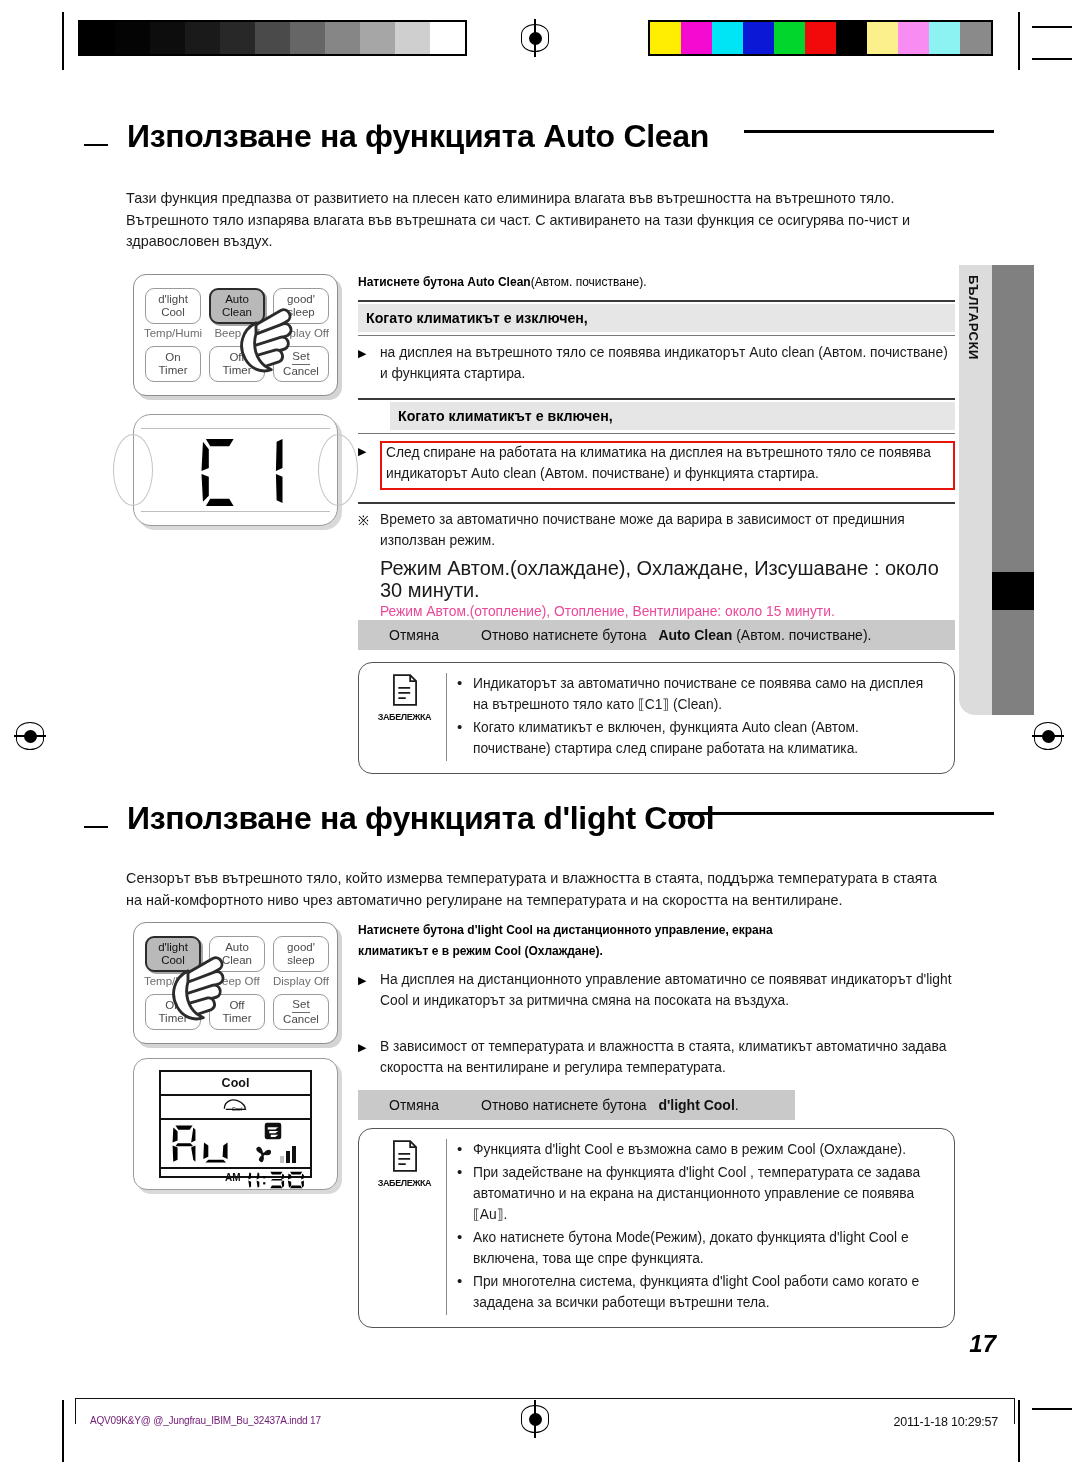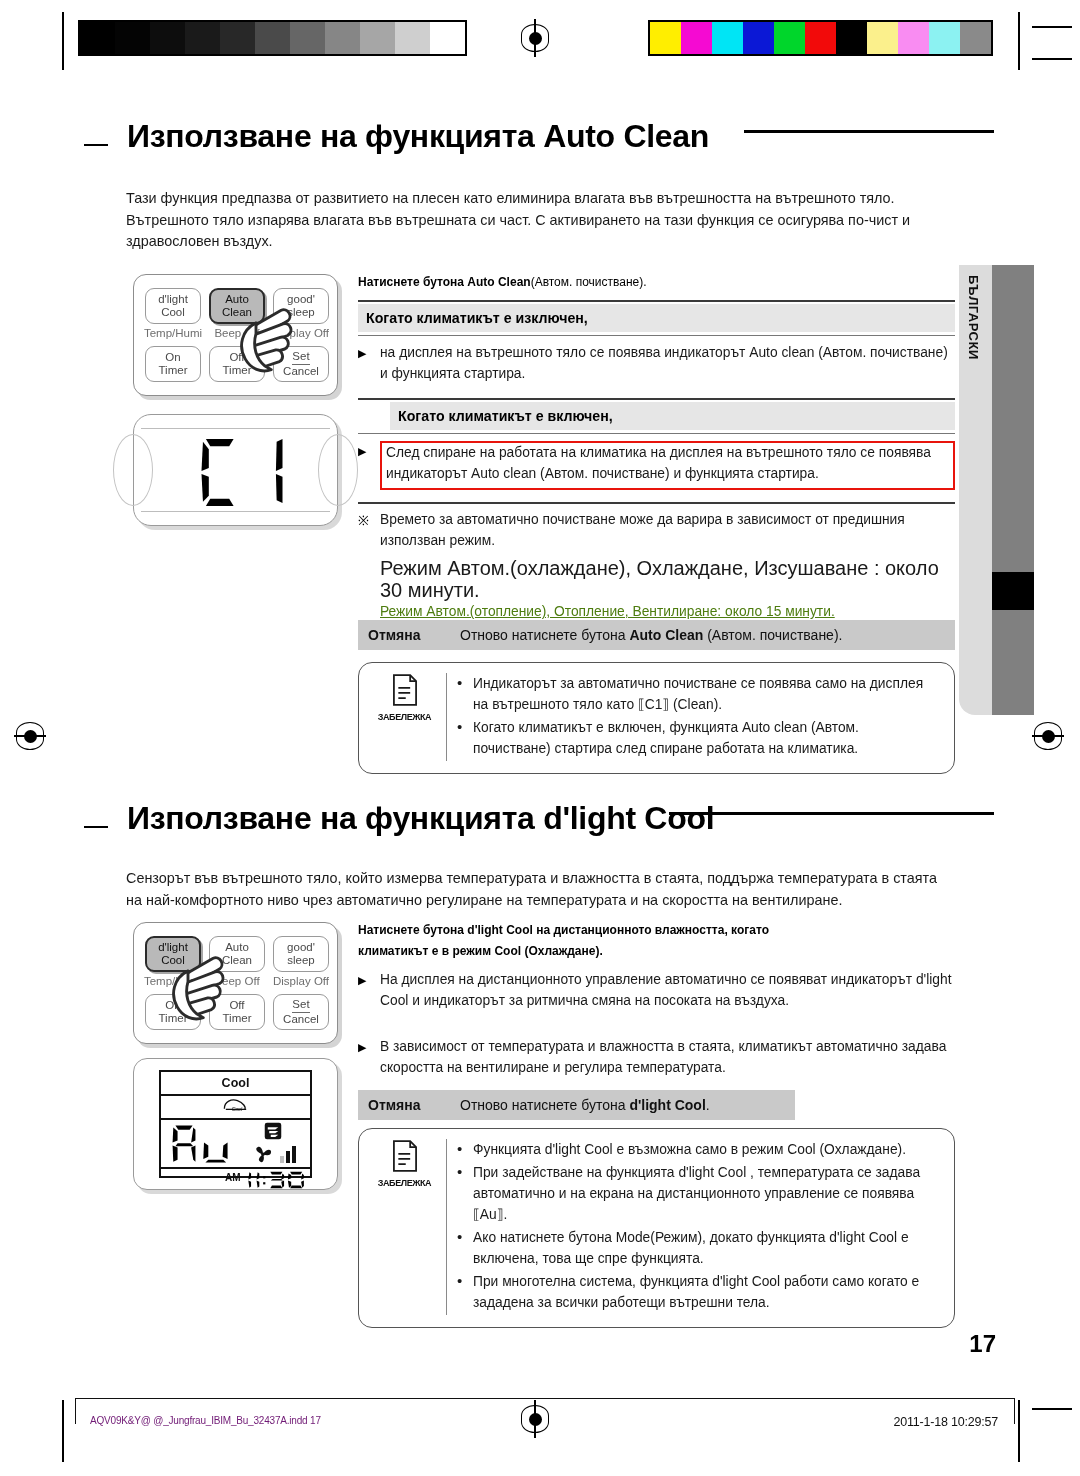--- a/index.html
+++ b/index.html
@@ -52,22 +52,22 @@
   .lead { font-size: 12px; font-weight: 700; color: #000000; line-height: 21px; }
   .lead .reg { font-weight: 400; }
 
   .hr-dark { height: 2px; background: #3a3a3a; }
   .hr-thin { height: 1.2px; background: #777; }
 
   .band { background: #e6e6e6; padding: 6px 8px 6px 8px;
     font-size: 14.2px; font-weight: 700; color: #000; }
   .band-row { background: #c9c9c9; display: flex; align-items: baseline;
     padding: 7px 10px; font-size: 14px; color: #111; }
-  .band-row .k { font-weight: 700; width: 92px; flex: none; }
-  .band-row .v b { font-weight: 700; }
+  .band-row .k { font-weight: 400; width: 92px; flex: none; margin-left: 21px; }
+  .band-row .v b { font-weight: 700; margin-left: 8px; }
 
   .bullet { display: flex; font-size: 13.8px; line-height: 20.5px;
     color: #1a1a1a; }
   .bullet .mk { flex: none; width: 22px; text-align: left;
     font-size: 11px; line-height: 21px; color: #000; }
   .bullet .tx { flex: 1; }
 
   .redbox { border: 2px solid #e8140c; padding: 0 4px 4px 4px; }
 
   .note-card { border: 1.6px solid #555; border-radius: 14px;
@@ -318,21 +318,21 @@
       <div class="hr-dark"></div>
     </div>
   <div class="rcol" style="top:510px;">
     <div class="bullet">
       <span class="mk" style="font-size:13px;">※</span>
       <span class="tx">Времето за автоматично почистване може да варира в зависимост от предишния използван режим.</span>
     </div>
   </div>
   <div class="rcol" style="top:557px; padding-left:22px;">
     <div style="font-size:20px; line-height:22px; color:#1a1a1a;">Режим Автом.(охлаждане), Охлаждане, Изсушаване : около 30 минути.</div>
-    <div style="font-size:13.8px; line-height:22px; color:#4d7c0f;text-decoration:underline;">Режим Автом.(отопление), Отопление, Вентилиране:  около 15 минути.</div>
+    <div style="font-size:13.8px; line-height:22px; color:#ec4899;">Режим Автом.(отопление), Отопление, Вентилиране:  около 15 минути.</div>
   </div>
   <div class="rcol" style="top:620px;">
     <div class="band-row">
       <span class="k">Отмяна</span>
       <span class="v"><span>Отново натиснете бутона </span><b>Auto Clean</b><span> (Автом. почистване).</span></span>
     </div>
   </div>
 
   <div class="rcol" style="top:662px;">
     <div class="note-card">
@@ -495,21 +495,21 @@
             <polygon points="78,18 84,20 84,28 80,31"></polygon>
           <polygon points="102,20 107,18 107,28 104,31"></polygon>
             <polygon points="85,27 101,27 104,32 82,32"></polygon>
         </g>
       </svg>
     </div>
   </div>
 
   <div class="rcol" style="top:920px;">
     <div class="lead">
-      <span>Натиснете бутона d'light Cool</span><span> на дистанционното влажността, когато</span>
+      <span>Натиснете бутона d'light Cool</span><span> на дистанционното управление, екрана</span>
       <div>климатикът е в режим Cool (Охлаждане).</div>
     </div>
   </div>
   <div class="rcol" style="top:970px;">
     <div class="bullet">
       <span class="mk">▶</span>
       <span class="tx">На дисплея на дистанционното управление автоматично се появяват индикаторът d'light Cool и индикаторът за ритмична смяна на посоката на въздуха.</span>
     </div>
   </div>
   <div class="rcol" style="top:1037px;">
@@ -551,21 +551,21 @@
           <span>Ако натиснете бутона Mode(Режим), докато функцията d'light Cool е включена, това ще спре функцията.</span>
         </div>
         <div class="note-li">
           <span class="dot">•</span>
           <span>При многотелна система, функцията d'light Cool работи само когато е зададена за всички работещи вътрешни тела.</span>
         </div>
       </div>
     </div>
   </div>
 
-  <div class="pageno" style="top:1330px;">17</div>
+  <div class="pageno" style="top:1330px;font-style:italic;">17</div>
 
   <div class="footer-rule" style="left:75px; top:1398px; width:940px;"></div>
   <div class="fvline" style="left:75px; top:1398px; height:26px;"></div>
   <div class="fvline" style="left:1014px; top:1398px; height:26px;"></div>
   <div class="footer-l" style="left:90px; top:1415px;">AQV09K&amp;Y@ @_Jungfrau_IBIM_Bu_32437A.indd   17</div>
   <div class="footer-r" style="right:82px; top:1415px;">2011-1-18   10:29:57</div>
 
 </div>
 
 </body></html>

